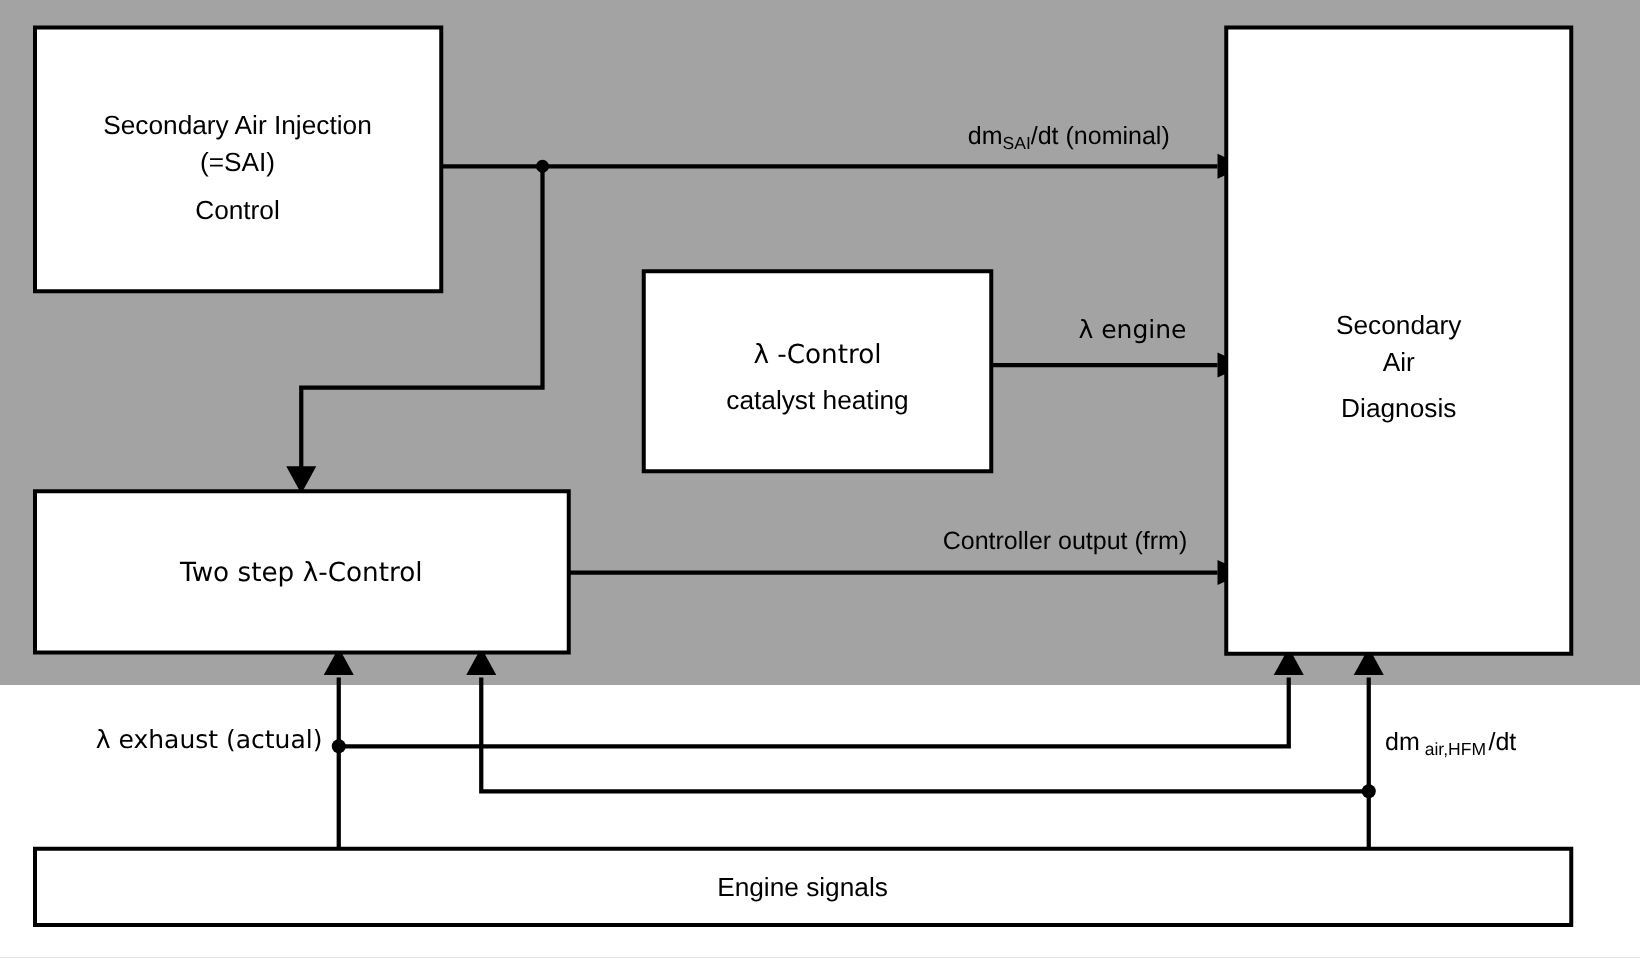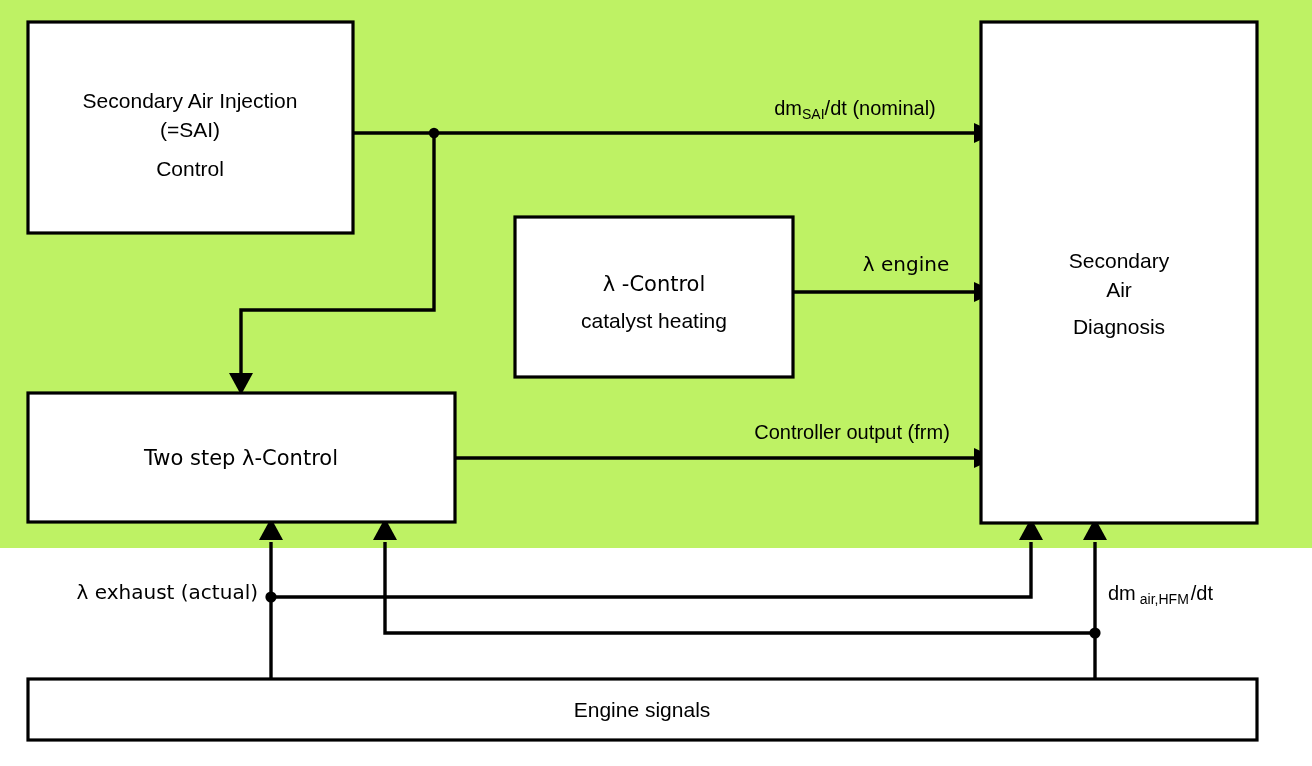--- a/index.html
+++ b/index.html
@@ -11,21 +11,21 @@
   body {
     width: 1312px;
     height: 766px;
     font-family: "Liberation Sans", sans-serif;
     overflow: hidden;
   }
   #diagram-root {
     position: relative;
     width: 1312px;
     height: 548px;
-    background: #bef264;
+    background: #a3a3a3;
   }
   svg#diagram-svg {
     display: block;
     width: 1312px;
     height: 766px;
   }
   .block-rect {
     fill: #ffffff;
     stroke: #000000;
     stroke-width: 3.2;

